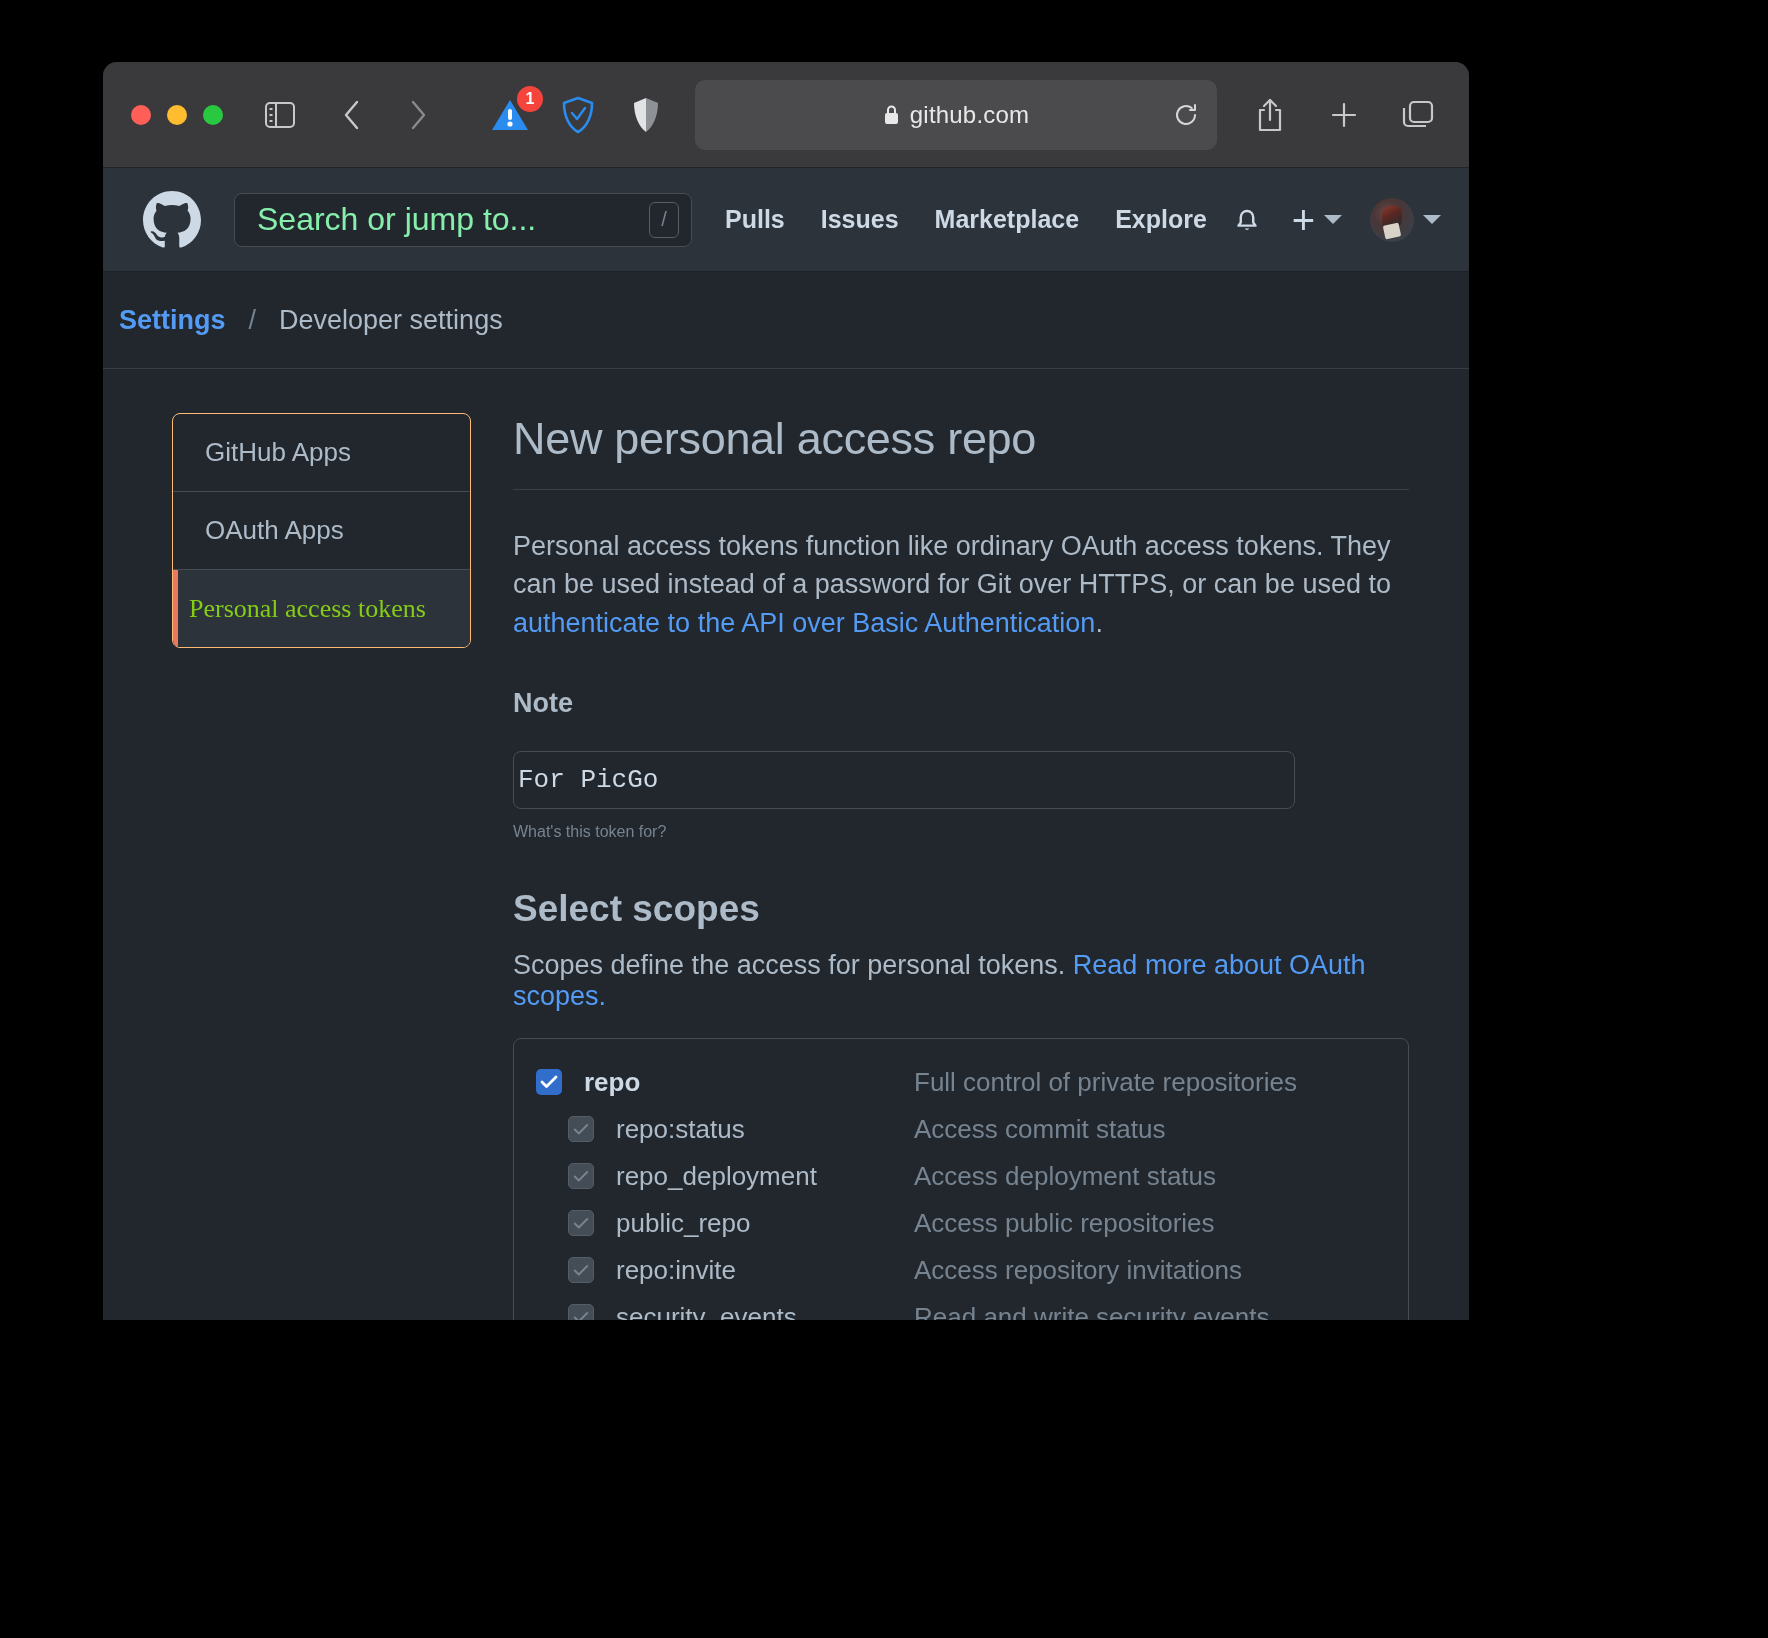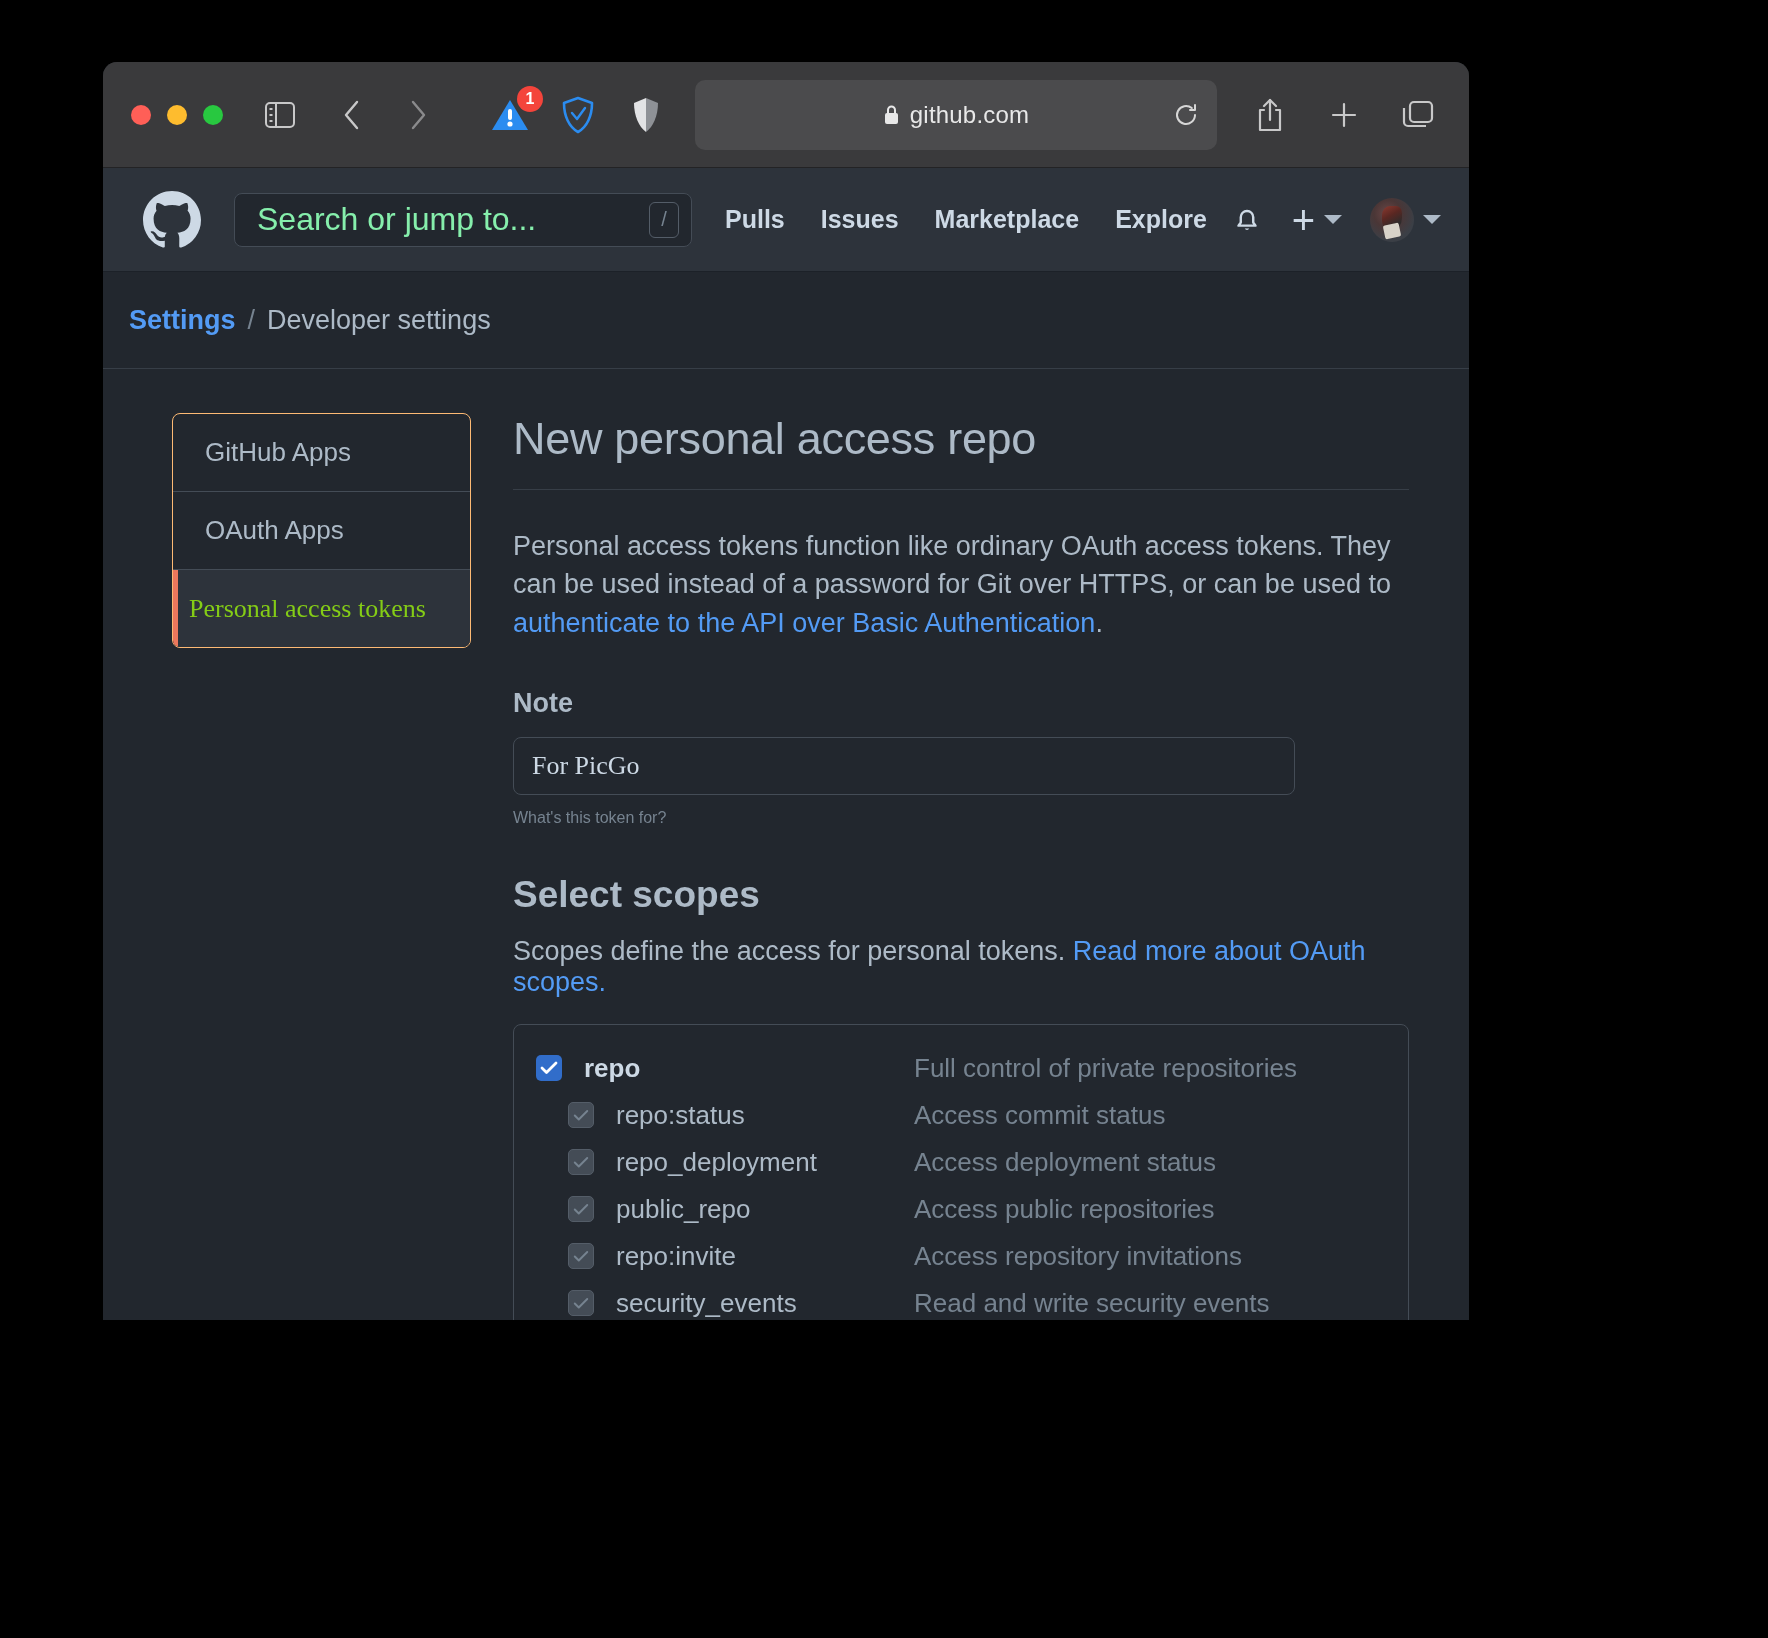--- a/index.html
+++ b/index.html
@@ -134,22 +134,23 @@
     background: #d8d2c8;
     border-radius: 2px;
     transform: rotate(-12deg);
   }
 
   
   .crumb-bar {
     height: 97px;
     background: #22272e;
     display: flex; align-items: center;
-    padding-left: 26px;
+    padding-left: 16px;
     border-bottom: 1px solid #373e47;
+    gap: 11px;
   }
   .crumb-link { color: #539bf5; font-size: 27px; font-weight: bold; text-decoration: none; }
   .crumb-sep { color: #768390; font-size: 27px; margin: 0 12px; }
   .crumb-cur { color: #adbac7; font-size: 27px; }
 
   
   .page {
     display: flex;
     padding: 44px 0 0 0;
     height: calc(100% - 106px - 104px - 97px);
@@ -194,29 +195,29 @@
     color: #adbac7;
     max-width: 925px;
   }
   .intro a { color: #539bf5; text-decoration: none; }
 
   .field-label {
     margin-top: 46px;
     font-size: 27px; font-weight: bold; color: #adbac7;
   }
   .note-input {
-    margin-top: 18px;
+    margin-top: 32px;
     width: 782px; height: 58px;
     background: #22272e;
     border: 1px solid #444c56;
     border-radius: 8px;
     color: #cdd9e5;
     font-size: 26px;
-    padding: 0 18px;
-    font-family: Liberation Serif, serif;
+    padding: 0 4px;
+    font-family: Liberation Mono, monospace;
   }
   .hint { margin-top: 14px; font-size: 16px; color: #768390; }
 
   h2.sub {
     margin-top: 47px;
     font-size: 37px; font-weight: bold; color: #adbac7;
   }
   .sub-desc { margin-top: 20px; font-size: 27px; color: #adbac7; }
   .sub-desc a { color: #539bf5; text-decoration: none; }
 

